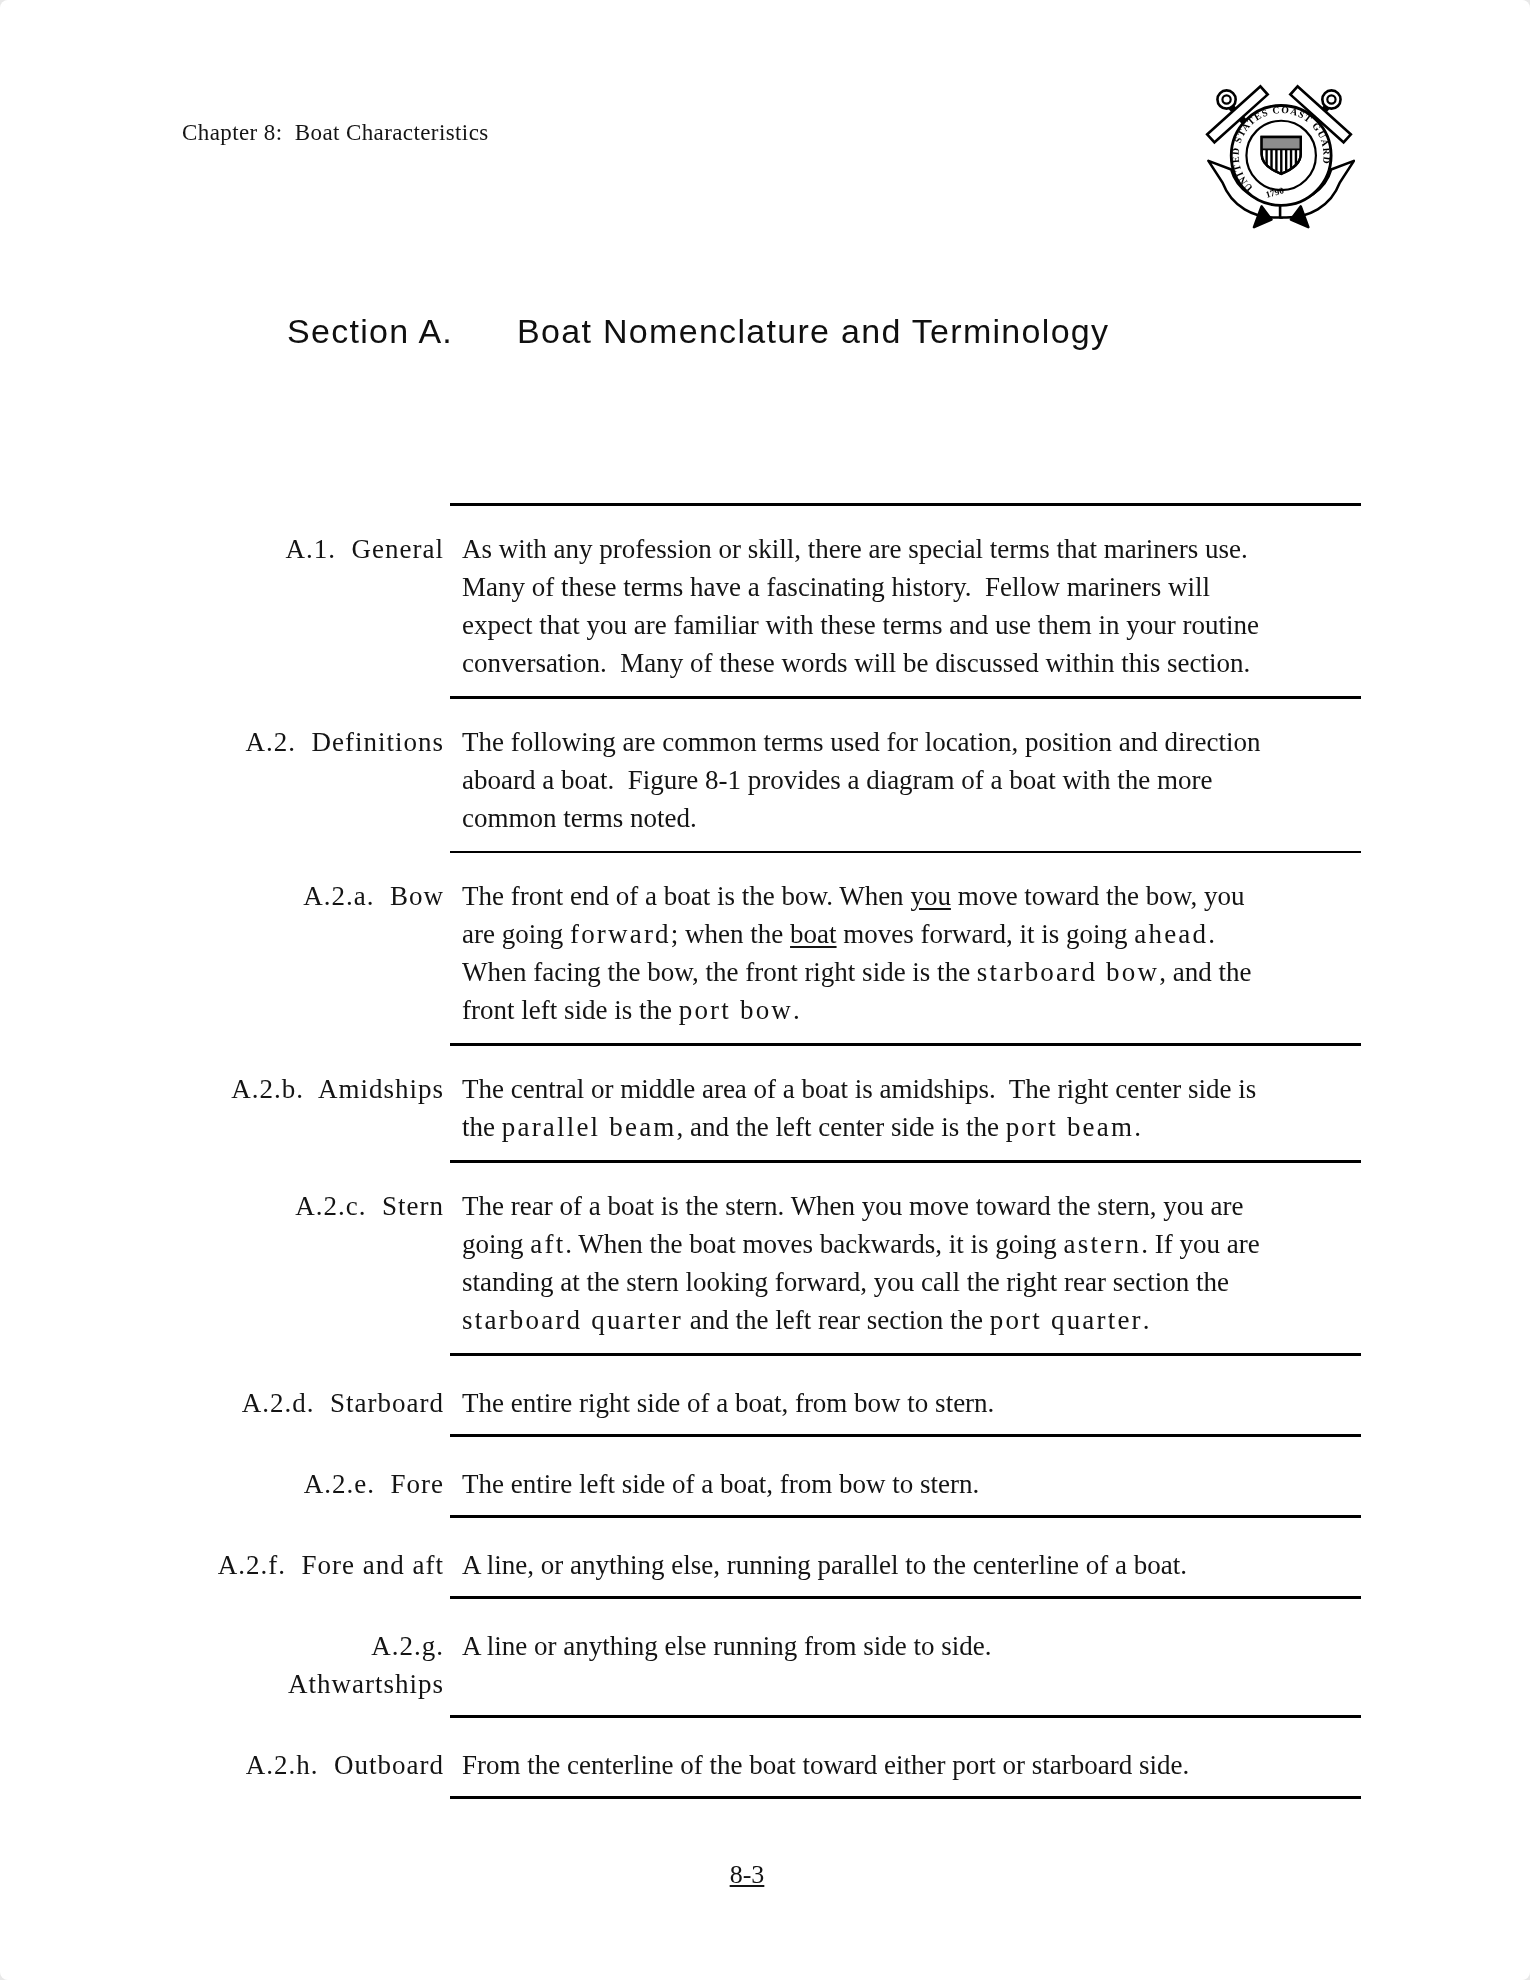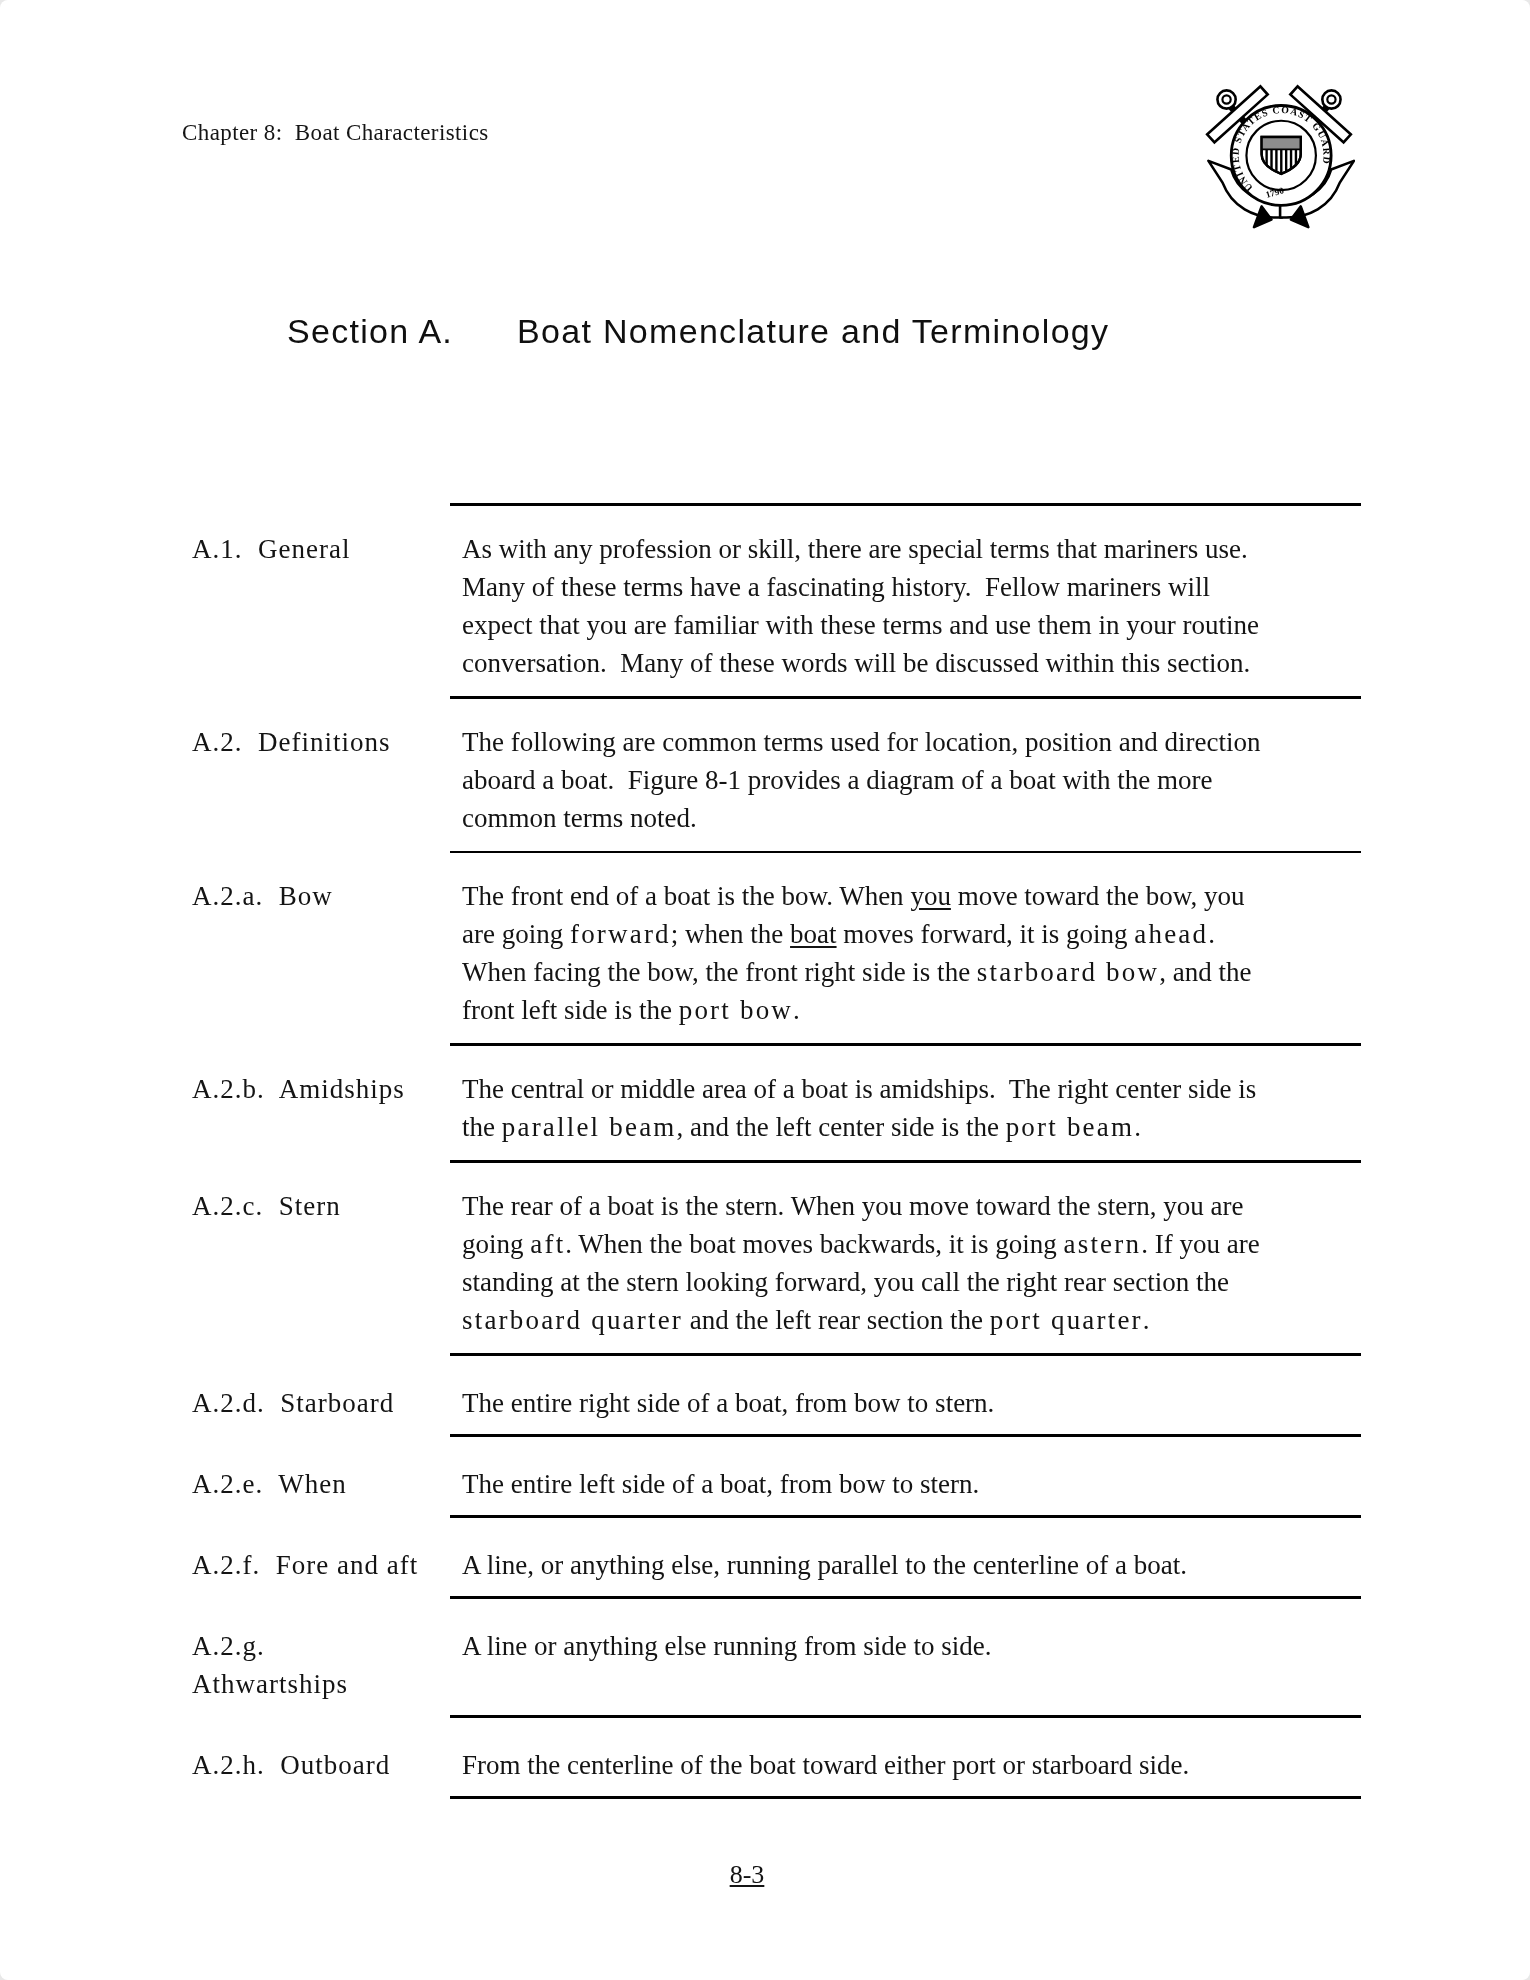--- a/index.html
+++ b/index.html
@@ -35,21 +35,21 @@
   }
   .rule{height:3px;background:#000;margin-left:258px;}
   .rule.thin{height:2px;}
   .entry{display:flex;}
   .entry.multi{padding:24px 0 14px;}
   .entry.single{padding:28px 0 12px;}
   .term{
     flex:0 0 258px;width:258px;
     white-space:pre-wrap;
     letter-spacing:1px;
-    padding-right:6px;box-sizing:border-box;
+    padding-right:6px;box-sizing:border-box;text-align:right;
   }
   .def{flex:1;min-width:0;}
   .def-text{
     margin:0;padding-left:12px;padding-right:4px;
     white-space:pre-wrap;
   }
   .spaced{letter-spacing:2.2px;}
   .uline{text-decoration:underline;text-underline-offset:3px;}
   
   .footer{
@@ -179,21 +179,21 @@
   </div>
 <div class="rule"></div>
   <div class="entry single">
     <div class="term">A.2.d.  Starboard</div>
     <div class="def">
       <p class="def-text"><span>The entire right side of a boat, from bow to stern.</span></p>
     </div>
   </div>
 <div class="rule"></div>
   <div class="entry single">
-    <div class="term">A.2.e.  When</div>
+    <div class="term">A.2.e.  Fore</div>
     <div class="def">
       <p class="def-text"><span>The entire left side of a boat, from bow to stern.</span></p>
     </div>
   </div>
 <div class="rule"></div>
   <div class="entry single">
     <div class="term">A.2.f.  Fore and aft</div>
     <div class="def">
       <p class="def-text"><span>A line, or anything else, running parallel to the centerline of a boat.</span></p>
     </div>

